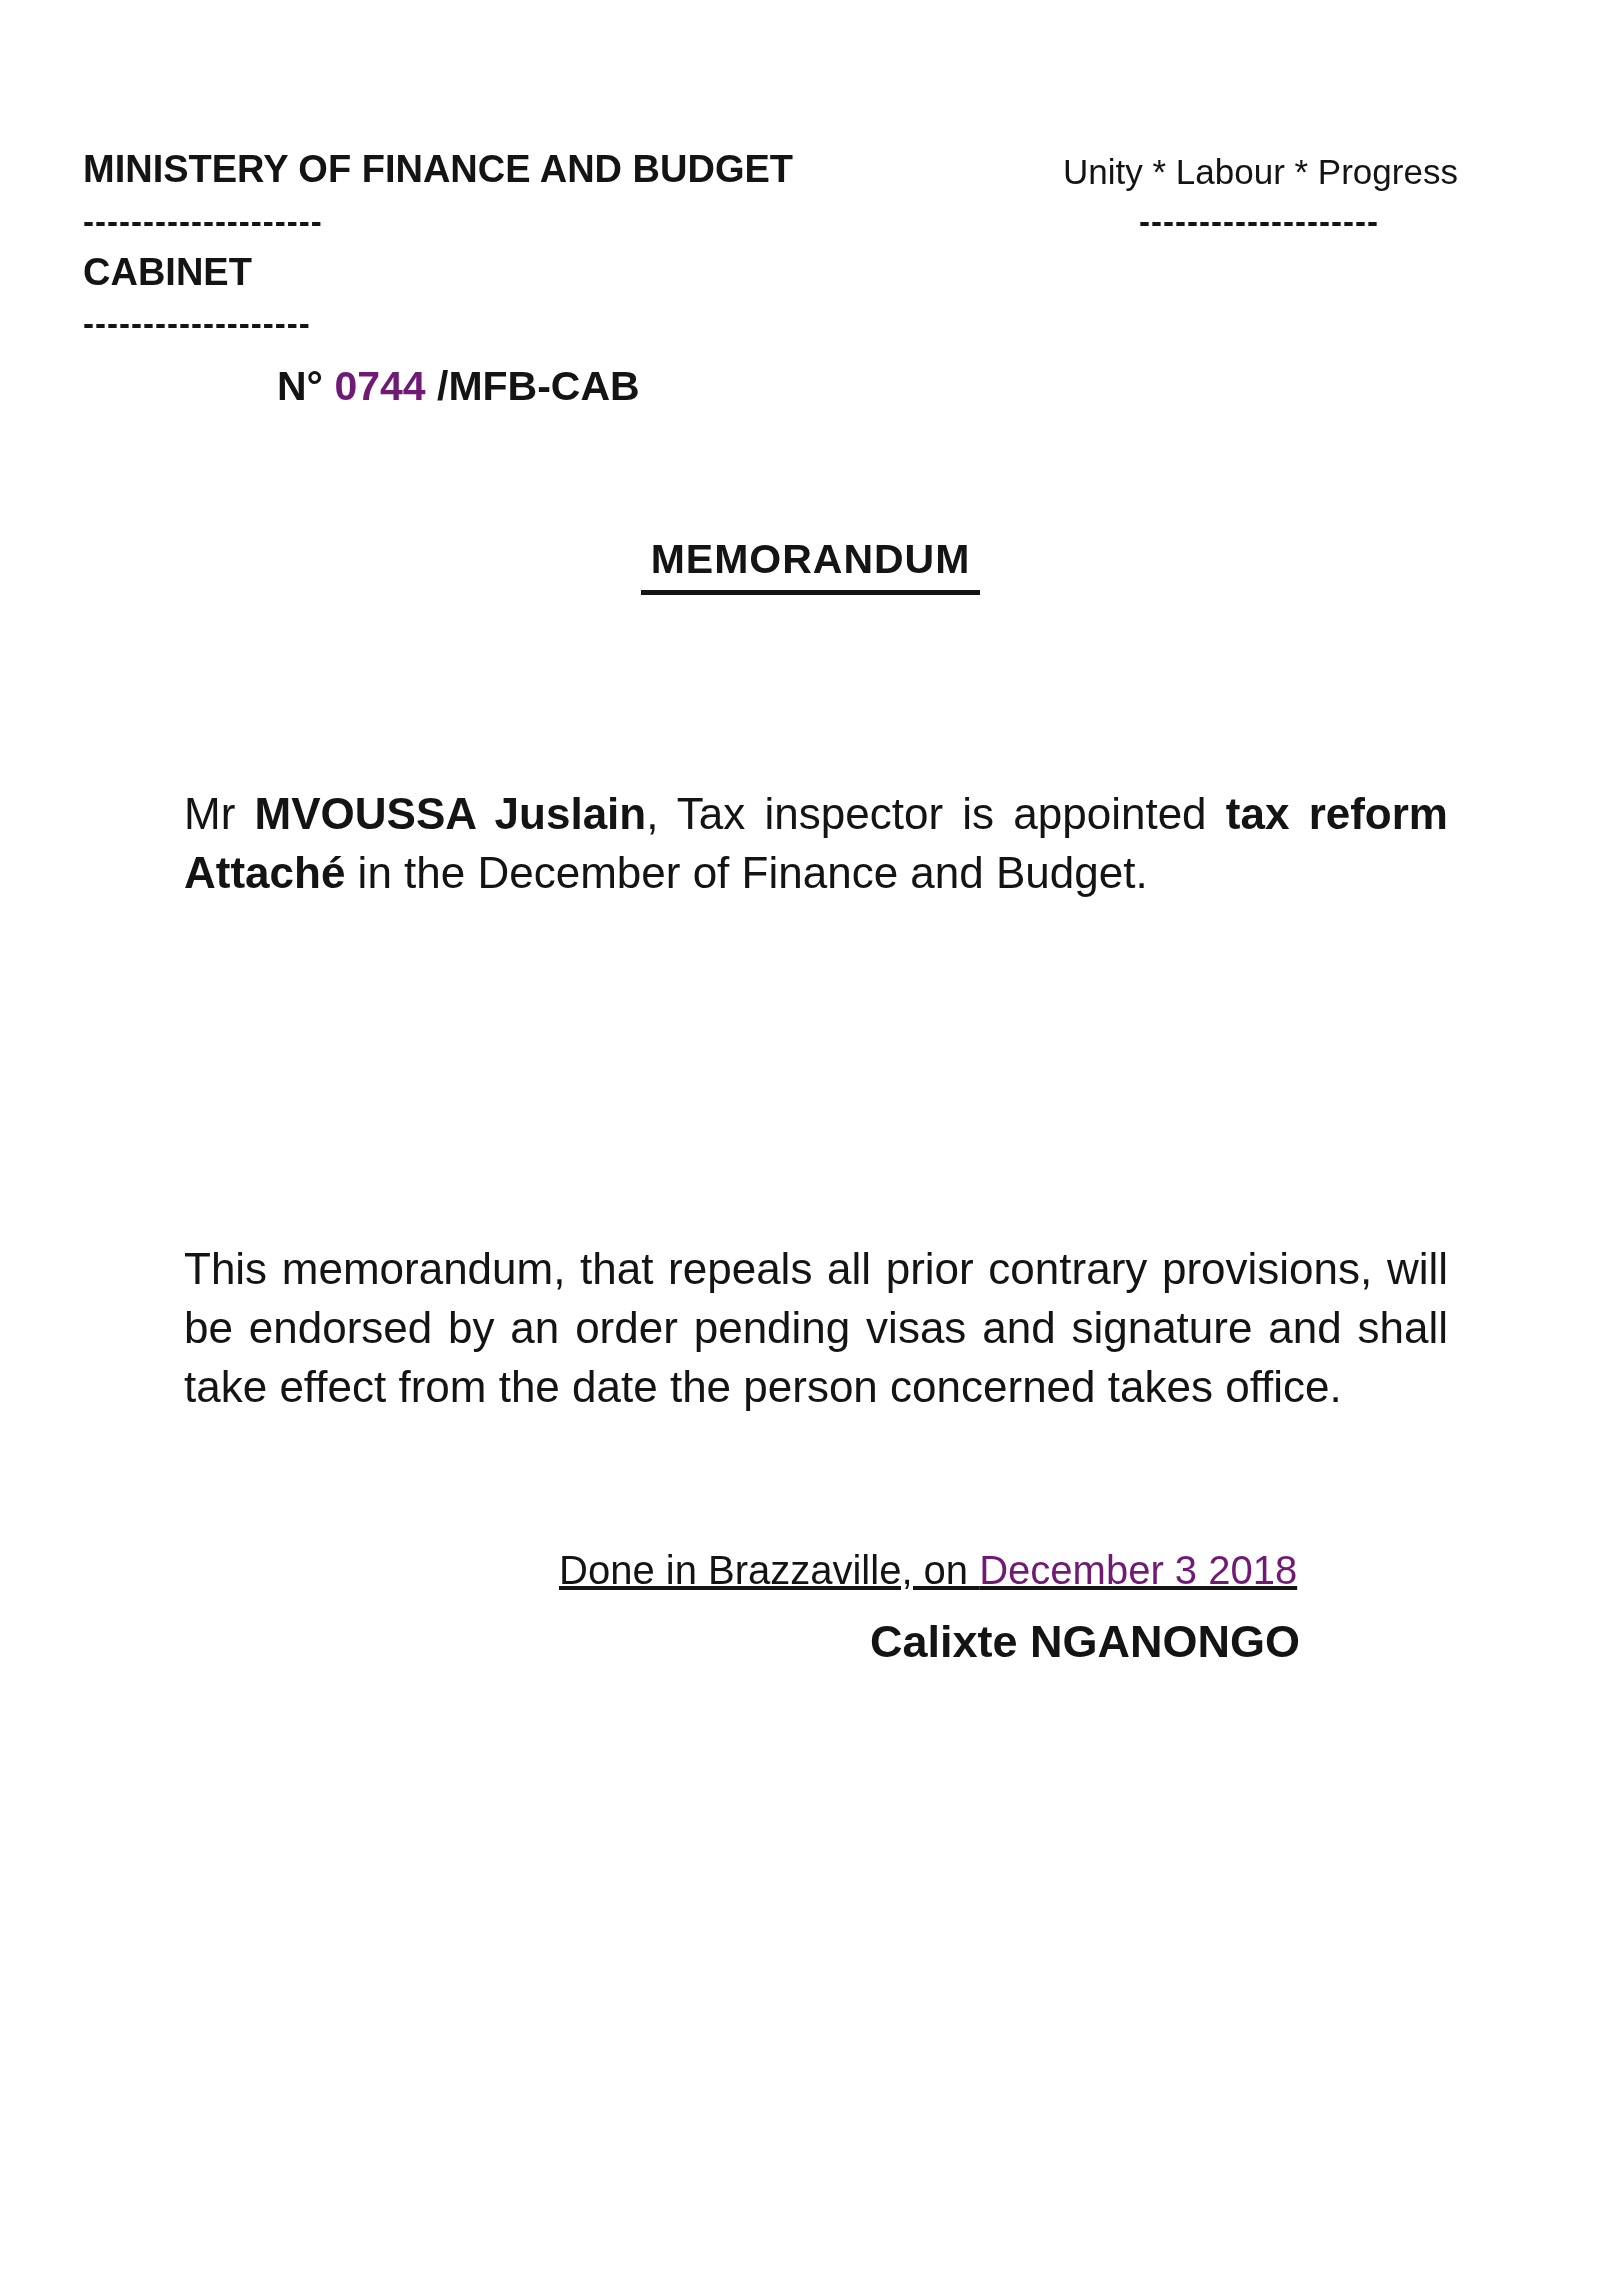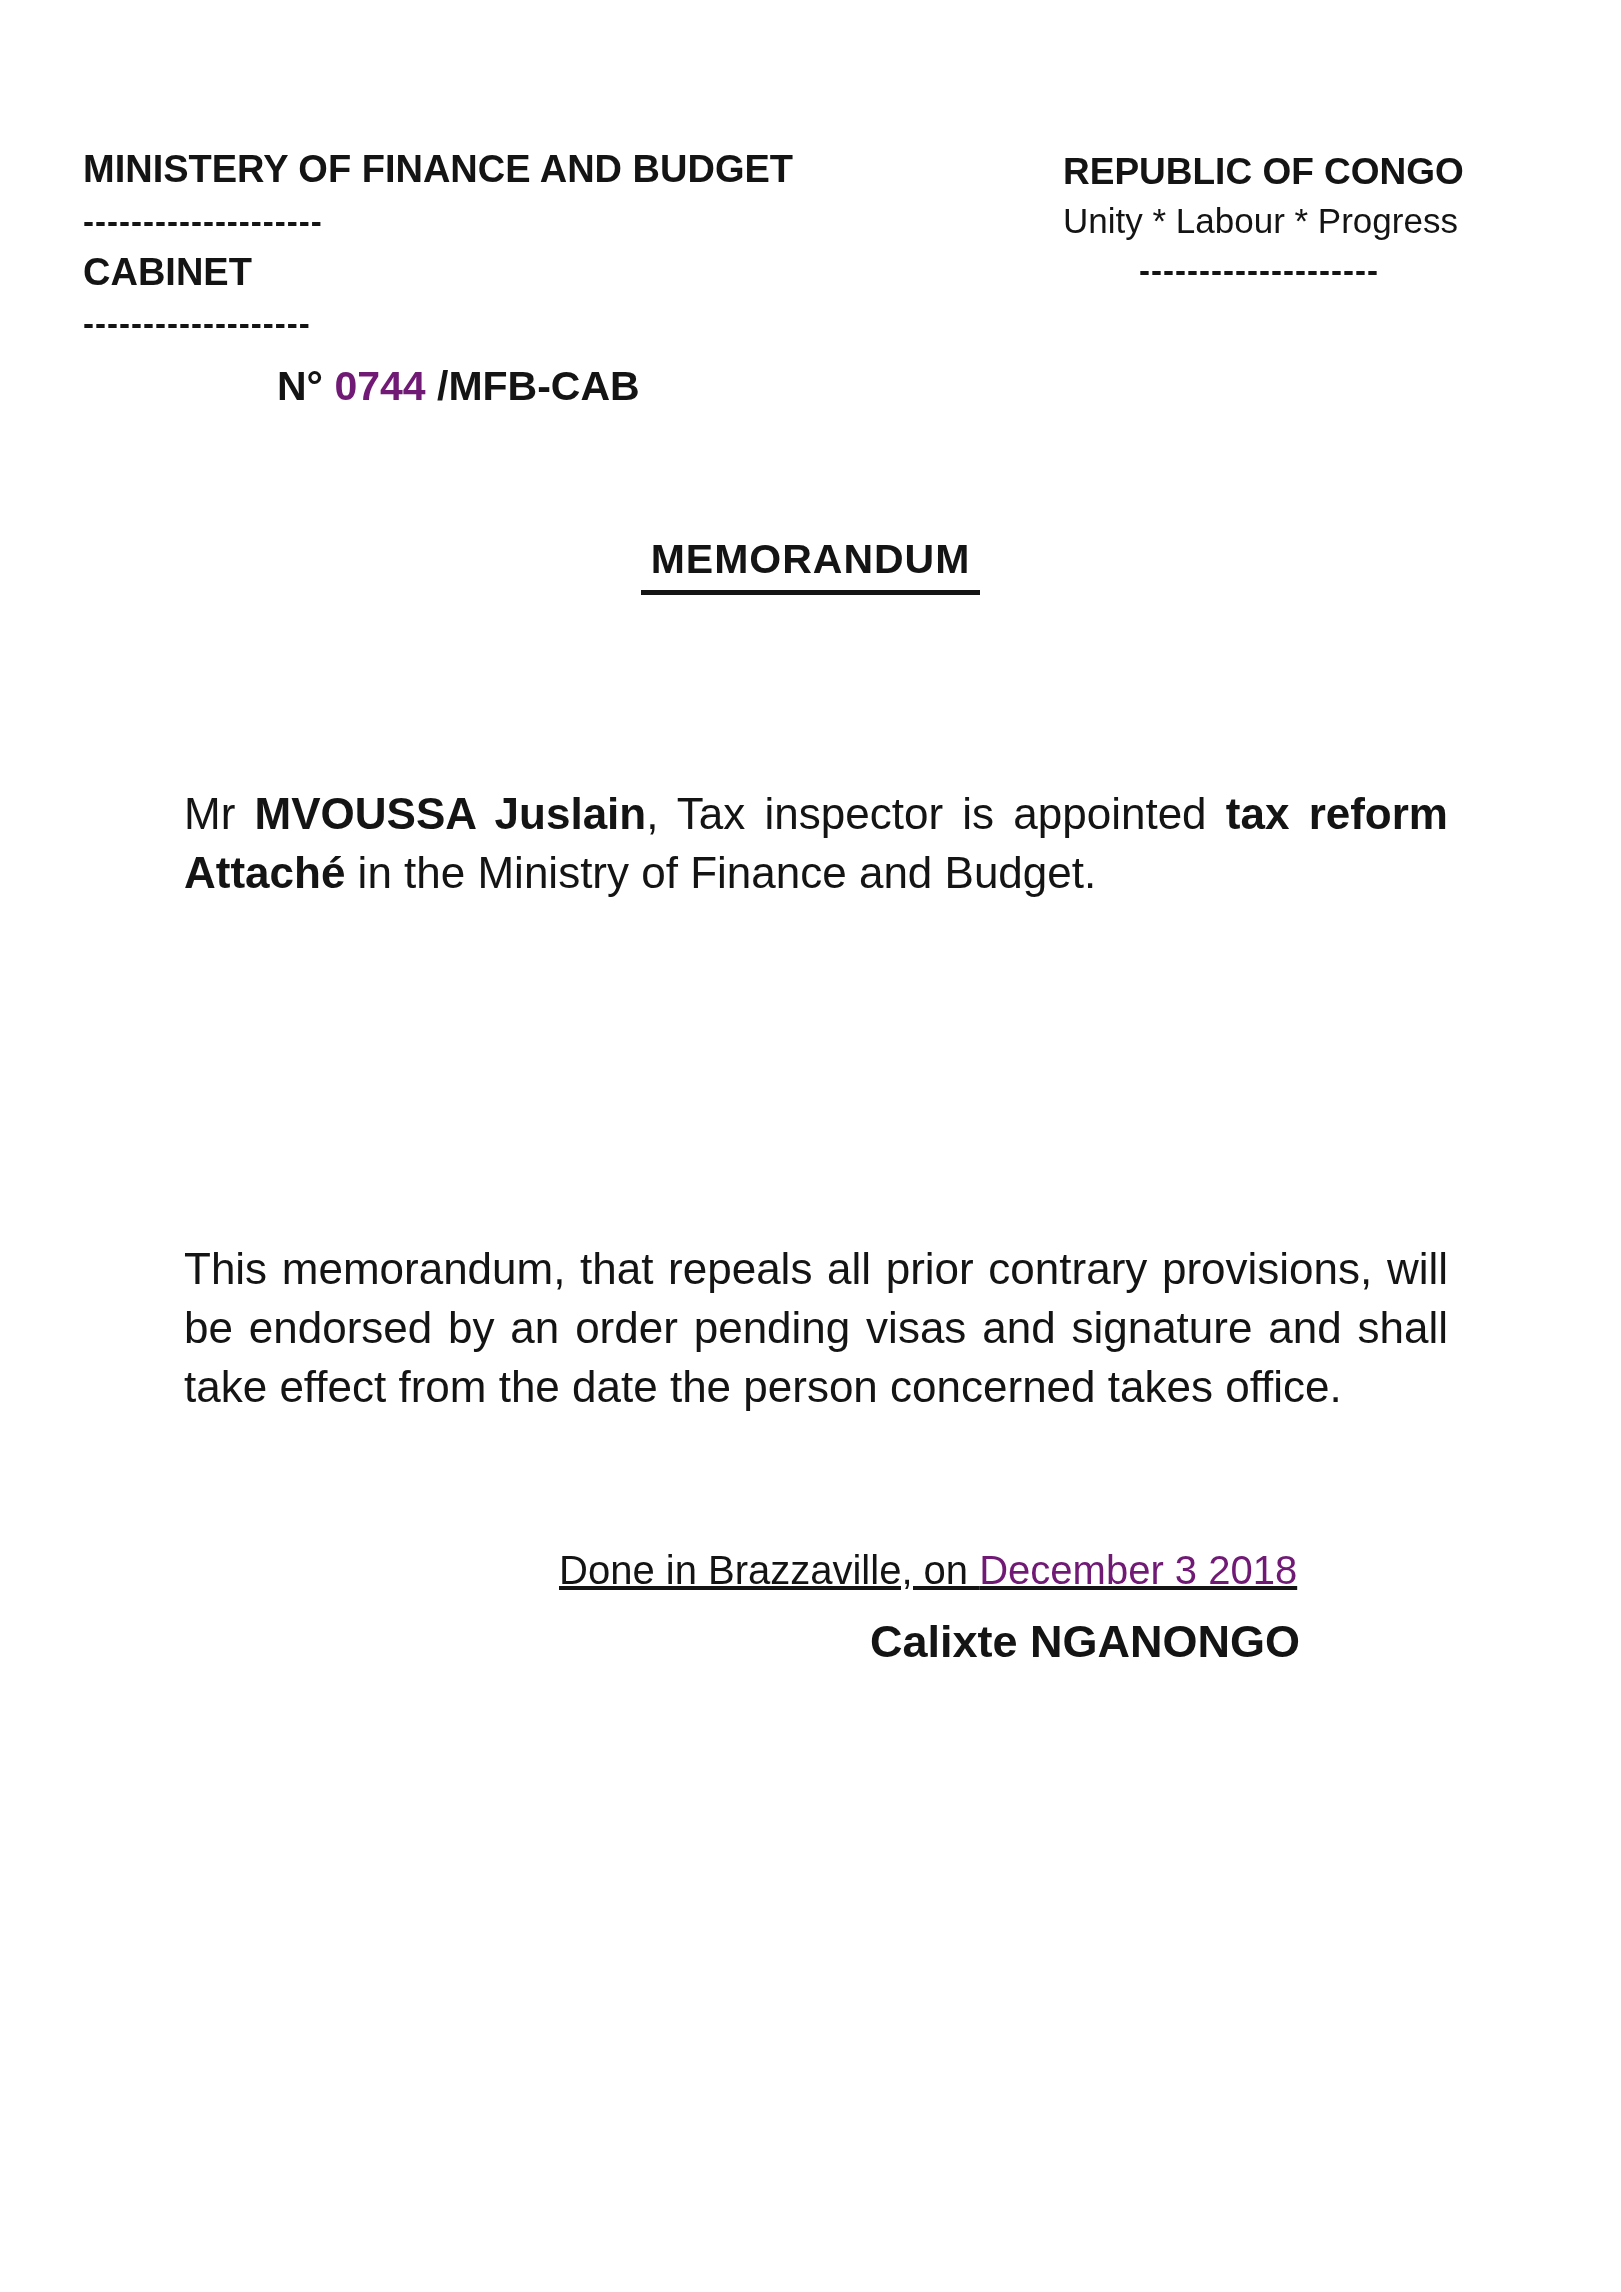--- a/index.html
+++ b/index.html
@@ -70,34 +70,33 @@
 <div class="page">
 
   <div class="header-left">
     <div class="org">MINISTERY OF FINANCE AND BUDGET</div>
     <span class="sep">--------------------</span>
     <div class="cab">CABINET</div>
     <span class="sep">-------------------</span>
   </div>
 
   <div class="header-right">
-    <div class="rep">REPUBLIC OF CONGO</div>
     <div class="motto">Unity * Labour * Progress</div>
     <span class="sep">--------------------</span>
   </div>
 
   <div class="ref"><span>N° </span><span class="red">0744</span><span> /MFB-CAB</span></div>
 
   <div class="title-row">
     <span class="title-text">MEMORANDUM</span>
   </div>
 
   <div class="para" id="p1">
     <span class="jline"><span>Mr </span><b>MVOUSSA Juslain</b><span>, Tax inspector is appointed </span><b>tax reform</b></span>
-    <span class="line"><b>Attaché</b><span> in the Ministry of Finance and Budget.</span></span>
+    <span class="line"><b>Attaché</b><span> in the December of Finance and Budget.</span></span>
   </div>
 
 
   <div class="para" id="p3">
     <span class="jline">This memorandum, that repeals all prior contrary provisions, will</span>
     <span class="jline">be endorsed by an order pending visas and signature and shall</span>
     <span class="line">take effect from the date the person concerned takes office.</span>
   </div>
 
   <div class="dateline"><span>Done in Brazzaville, on </span><span class="red">December 3 2018</span></div>

